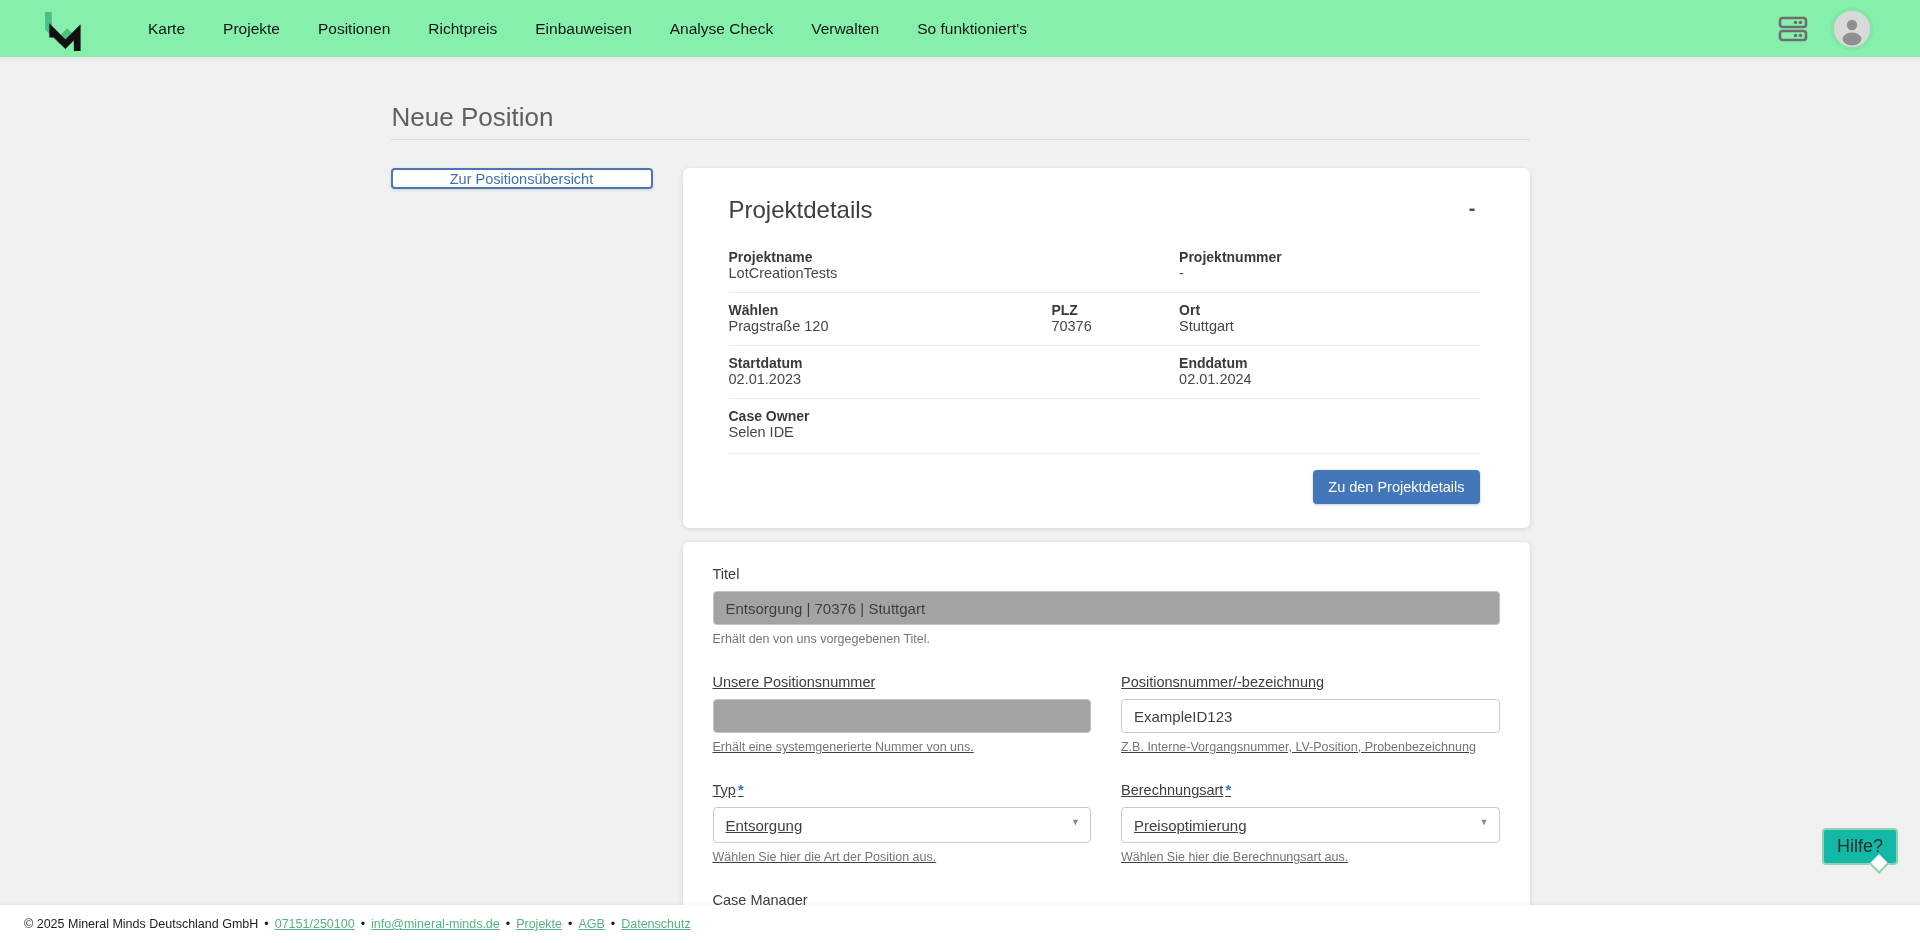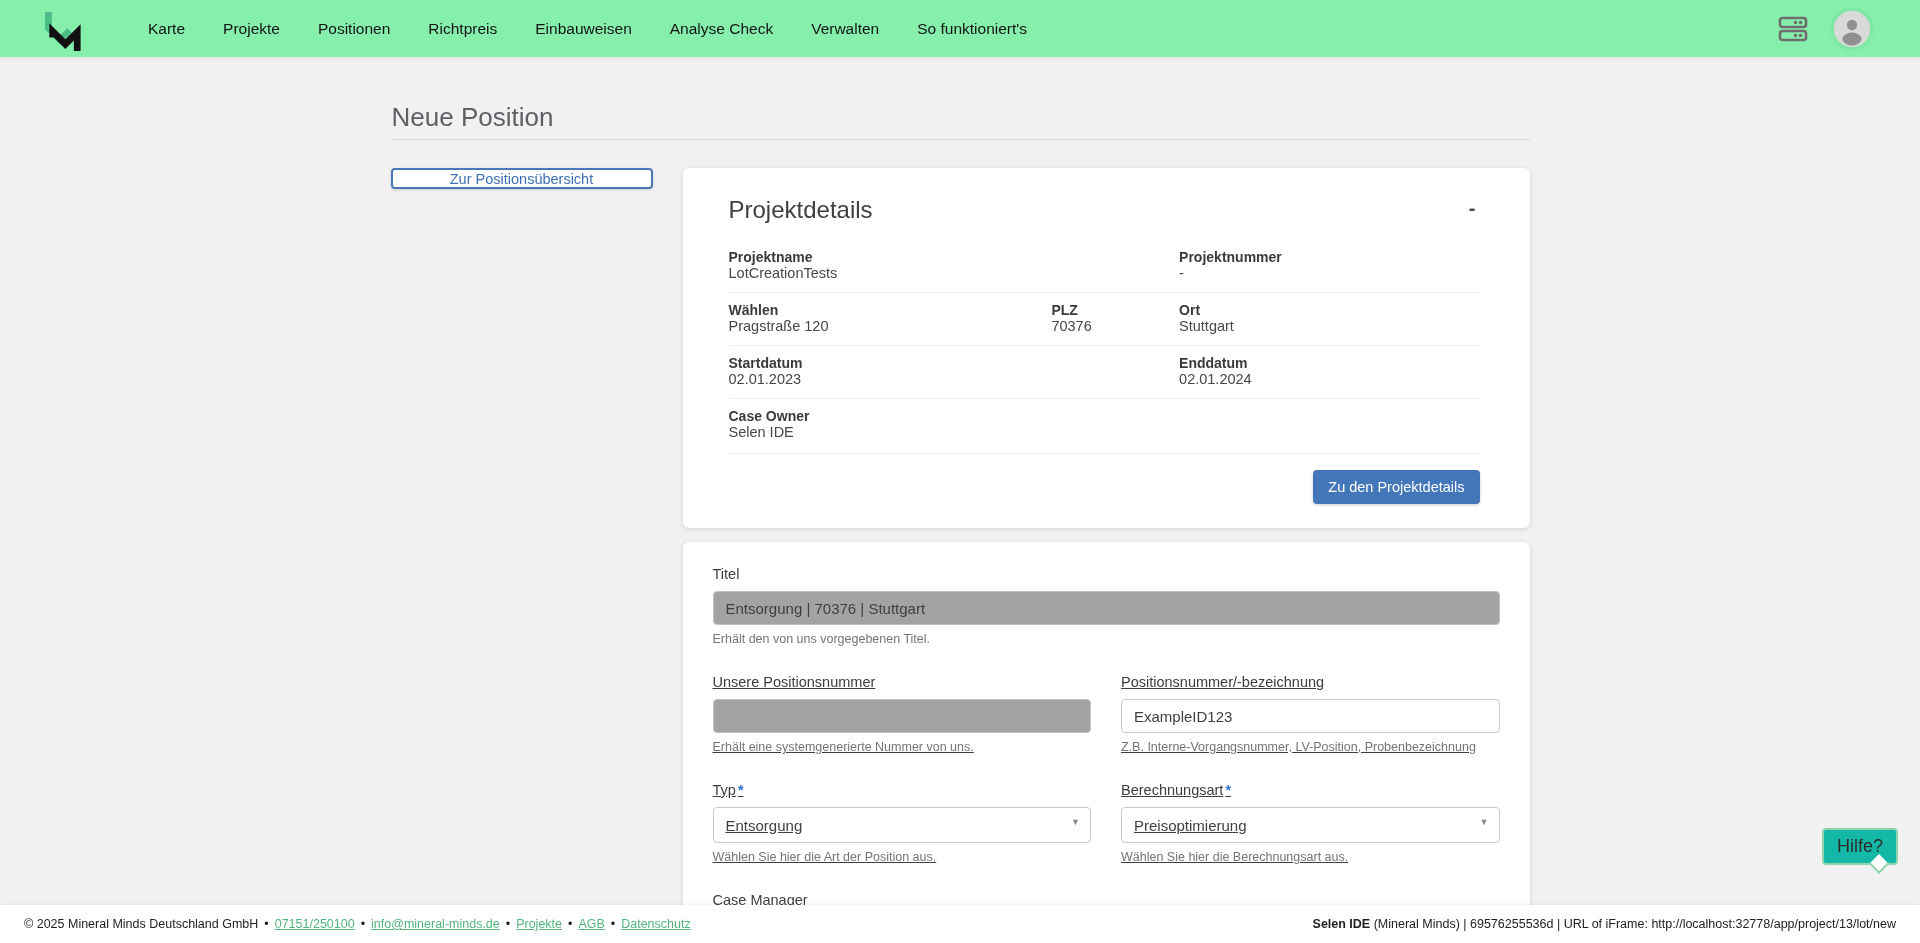--- a/index.html
+++ b/index.html
@@ -289,16 +289,13 @@
     <a>07151/250100</a>
     <span>•</span>
     <a>info@mineral-minds.de</a>
     <span>•</span>
     <a>Projekte</a>
     <span>•</span>
     <a>AGB</a>
     <span>•</span>
     <a>Datenschutz</a>
   </div>
-  <div class="footer-right">
-    <b>Selen IDE</b><span> (Mineral Minds) | 69576255536d | URL of iFrame: http://localhost:32778/app/project/13/lot/new</span>
-  </div>
 </footer>
 
 </body></html>

